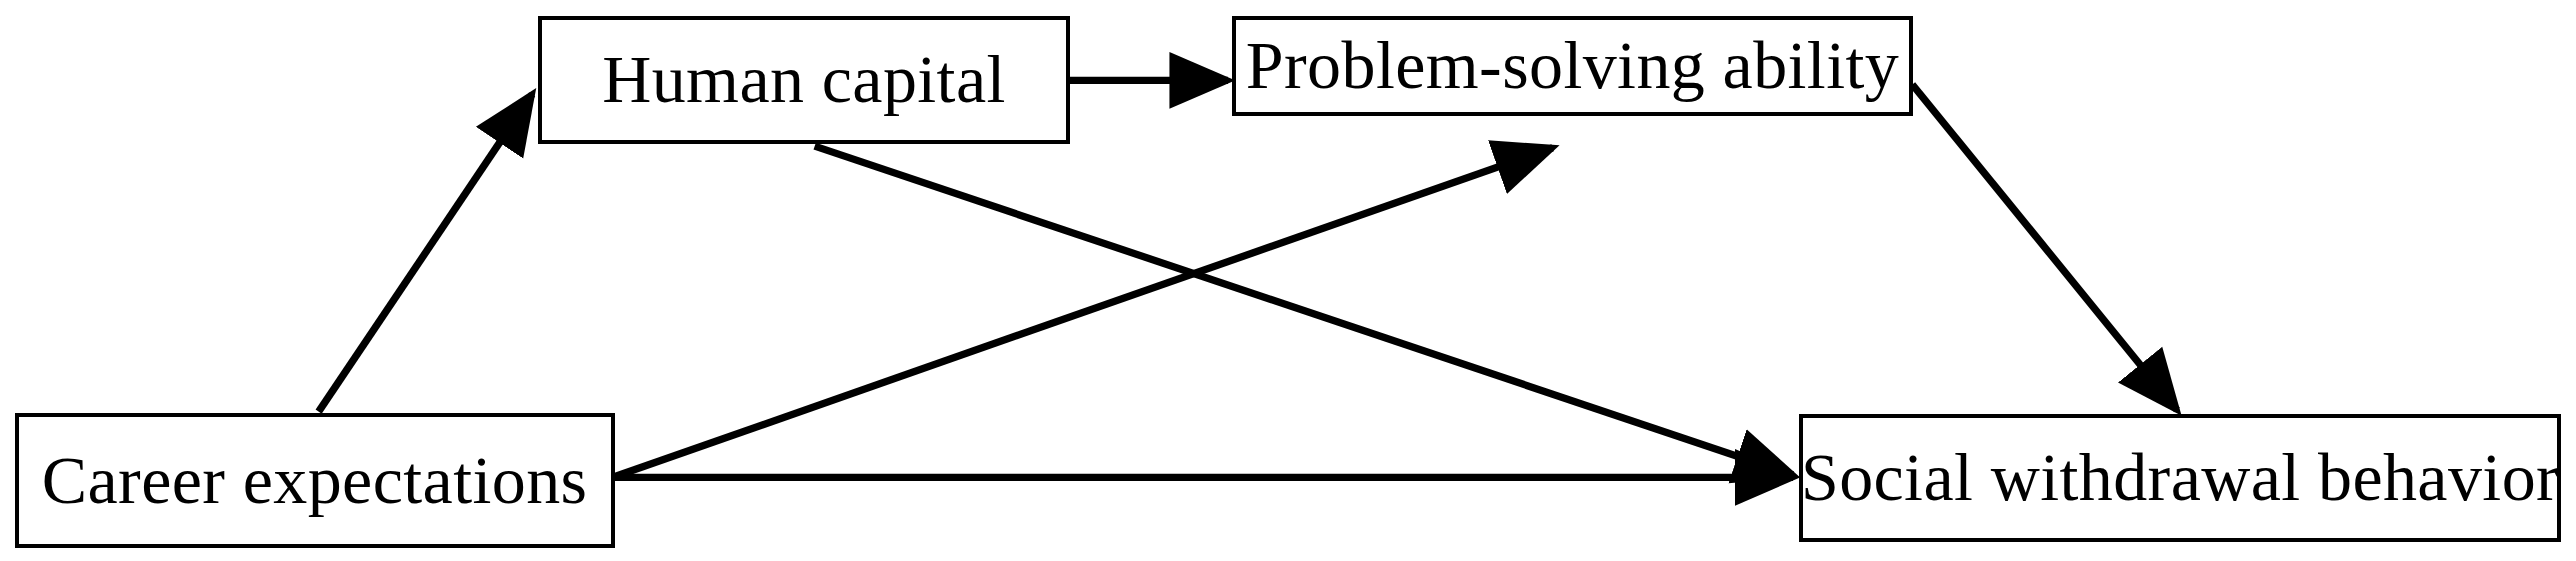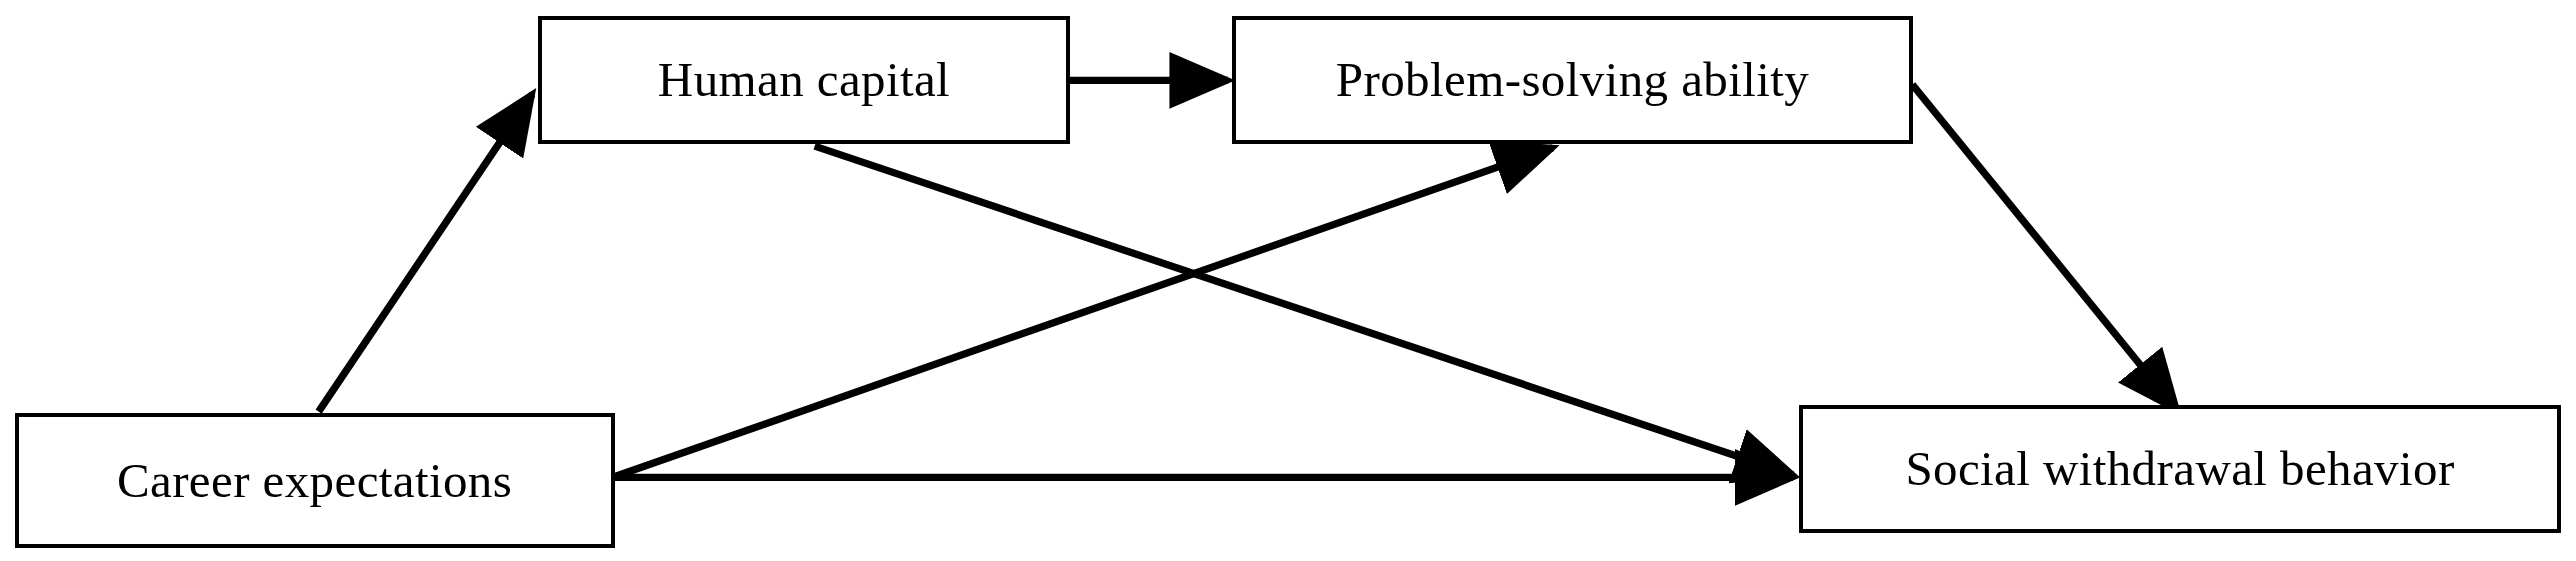--- a/index.html
+++ b/index.html
@@ -31,31 +31,31 @@
     box-sizing: border-box;
     background: #ffffff;
     border: 4px solid #000000;
     display: flex;
     align-items: center;
     justify-content: center;
     z-index: 5;
   }
   .node-label {
     font-family: "Liberation Serif", "DejaVu Serif", serif;
-    font-size: 49px;
+    font-size: 68px;
     line-height: 1.05;
     color: #000000;
     white-space: nowrap;
     letter-spacing: 0.4px;
   }
   
   #node-human-capital      { left: 538px;  top: 16px;  width: 532px; height: 128px; }
-  #node-problem-solving    { left: 1232px; top: 16px;  width: 681px; height: 128px; }
+  #node-problem-solving    { left: 1232px; top: 16px;  width: 681px; height: 100px; }
   #node-career-expectations{ left: 14.6px;   top: 413px; width: 600px; height: 135px; }
-  #node-social-withdrawal  { left: 1799px; top: 405px; width: 762px; height: 128px; }
+  #node-social-withdrawal  { left: 1799px; top: 414px; width: 762px; height: 128px; }
 </style>
 </head>
 <body>
 
 <div id="canvas">
 
   <svg id="edge-layer" viewBox="0 0 3172 691" width="2576" height="561" xmlns="http://www.w3.org/2000/svg">
     <defs>
       <marker id="arrowhead" markerWidth="9" markerHeight="9" refX="8" refY="4.5" orient="auto" markerUnits="strokeWidth">
         <path d="M0,0.6 L9,4.5 L0,8.4 z" fill="#000000"></path>

